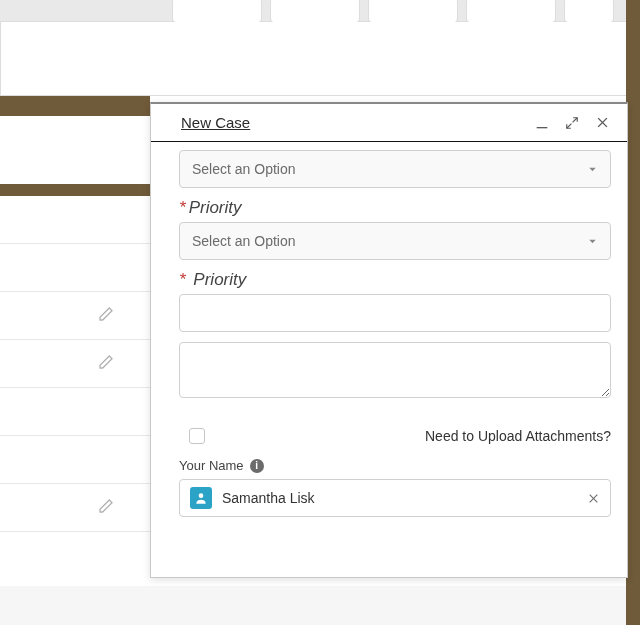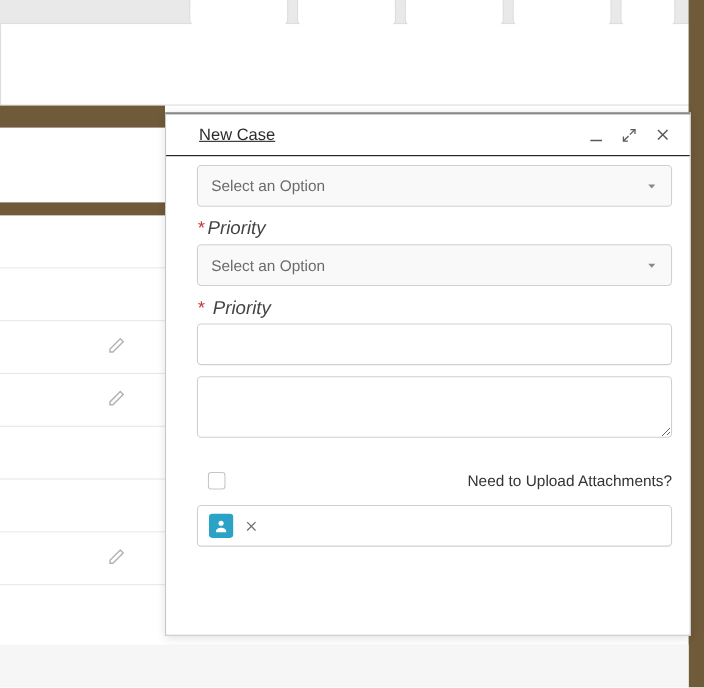--- a/index.html
+++ b/index.html
@@ -161,27 +161,32 @@
         <textarea class="textarea" style=""></textarea>
       </div>
     </div>
 
     <div class="checkbox-row">
       <span class="checkbox"></span>
       <span style="font-size:14px;color:#333;">Need to Upload Attachments?</span>
     </div>
 
     <div class="field-block">
+      <span class="your-name-label">
+        <span>Your Name</span>
+        <span class="info-dot">i</span>
+      </span>
       <div class="name-pill">
         <span class="avatar">
           <svg viewBox="0 0 24 24" fill="#fff">
               <circle cx="12" cy="8" r="4"></circle>
               <path d="M4 21c0-4 4-6 8-6s8 2 8 6v1H4v-1z"></path>
             </svg>
         </span>
+        <span class="name-text">Samantha Lisk</span>
         <span class="name-clear">
           <svg width="13" height="13" viewBox="0 0 24 24" stroke="currentColor" stroke-width="2">
               <line x1="5" y1="5" x2="19" y2="19"></line>
               <line x1="19" y1="5" x2="5" y2="19"></line>
             </svg>
         </span>
       </div>
     </div>
 
   </div>

